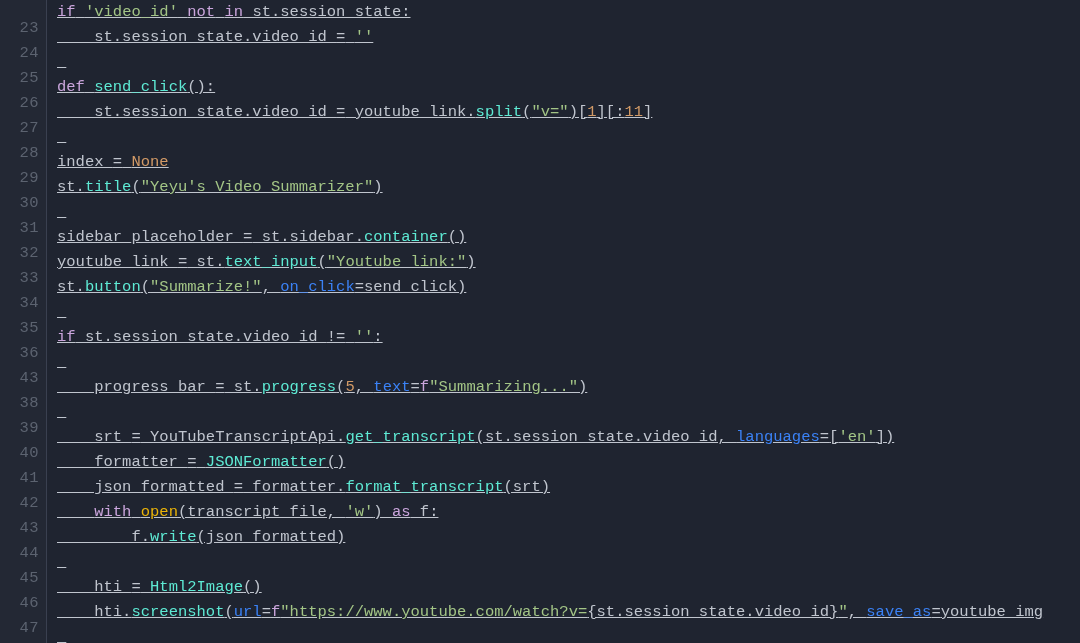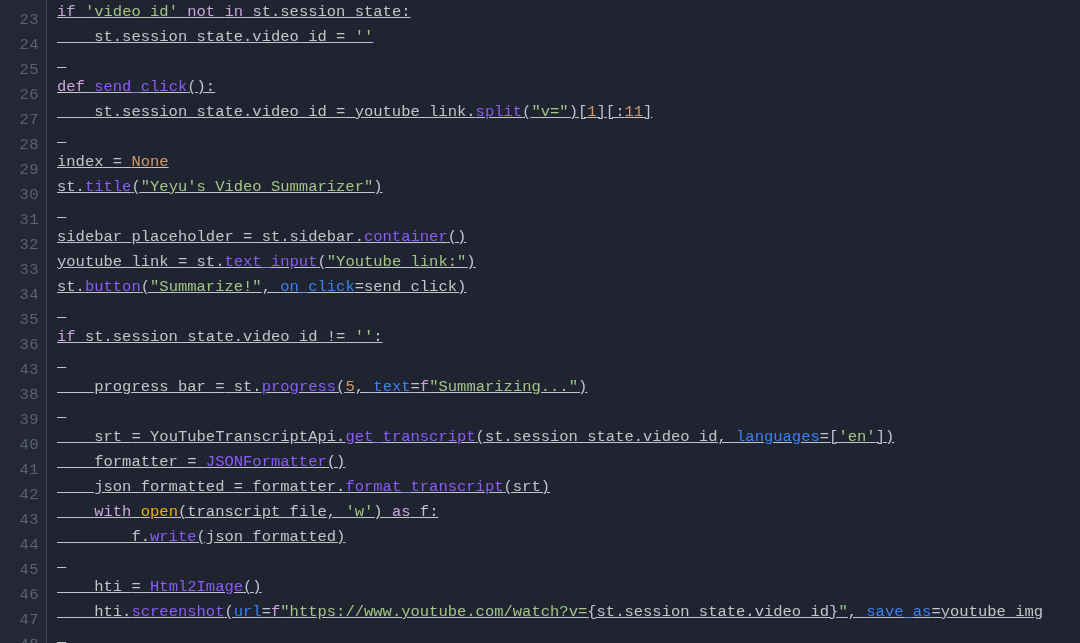--- a/index.html
+++ b/index.html
@@ -17,21 +17,21 @@
     width: 100%;
     height: 100%;
   }
   .gutter {
     flex: 0 0 47px;
     background: #232834;
     border-right: 1px solid #3a4050;
     text-align: right;
     color: #5c6370;
     user-select: none;
-    padding-top: 8px;
+    padding-top: 16px;
   }
   .gutter .ln {
     height: 25px;
     padding-right: 7px;
     font-variant-numeric: tabular-nums;
     letter-spacing: 0.5px;
   }
   .code {
     flex: 1 1 auto;
     padding-left: 10px;
@@ -39,21 +39,21 @@
     white-space: pre;
     overflow: hidden;
     text-decoration: underline;
   }
   .code .row {
     height: 25px;
     display: block;
   }
   
   .kw   { color: #cba6dd; }   
-  .def  { color: #8b5cf6; }   
+  .def  { color: #5eead4; }   
   .str  { color: #a3c586; }   
   .num  { color: #d29a66; }   
   .op   { color: #c0c5ce; }   
   .pn   { color: #c0c5ce; }   
   .attr { color: #3b82f6; }   
   .blt  { color: #eab308; }   
   .const{ color: #d29a66; text-align: right; }   
 </style>
 </head>
 <body>

